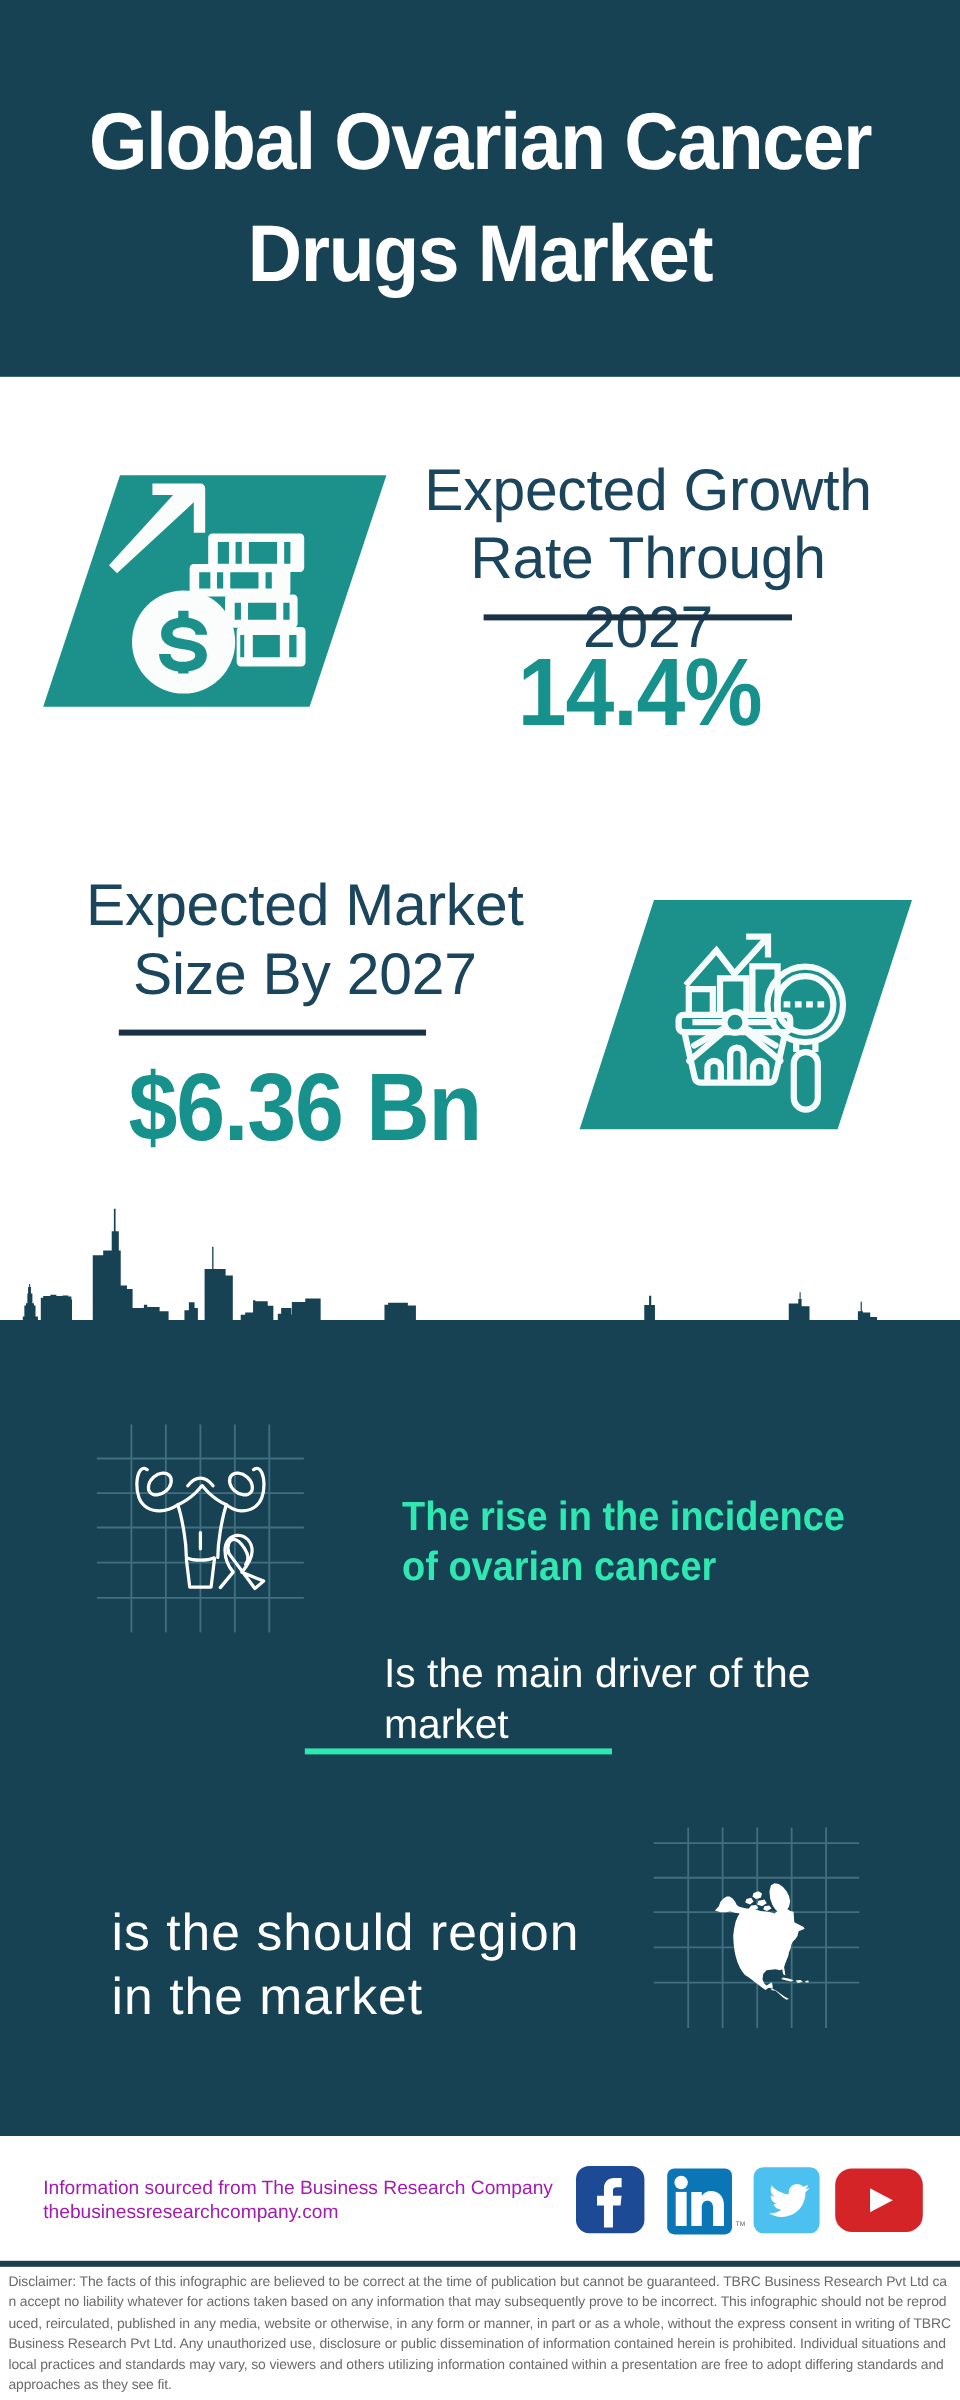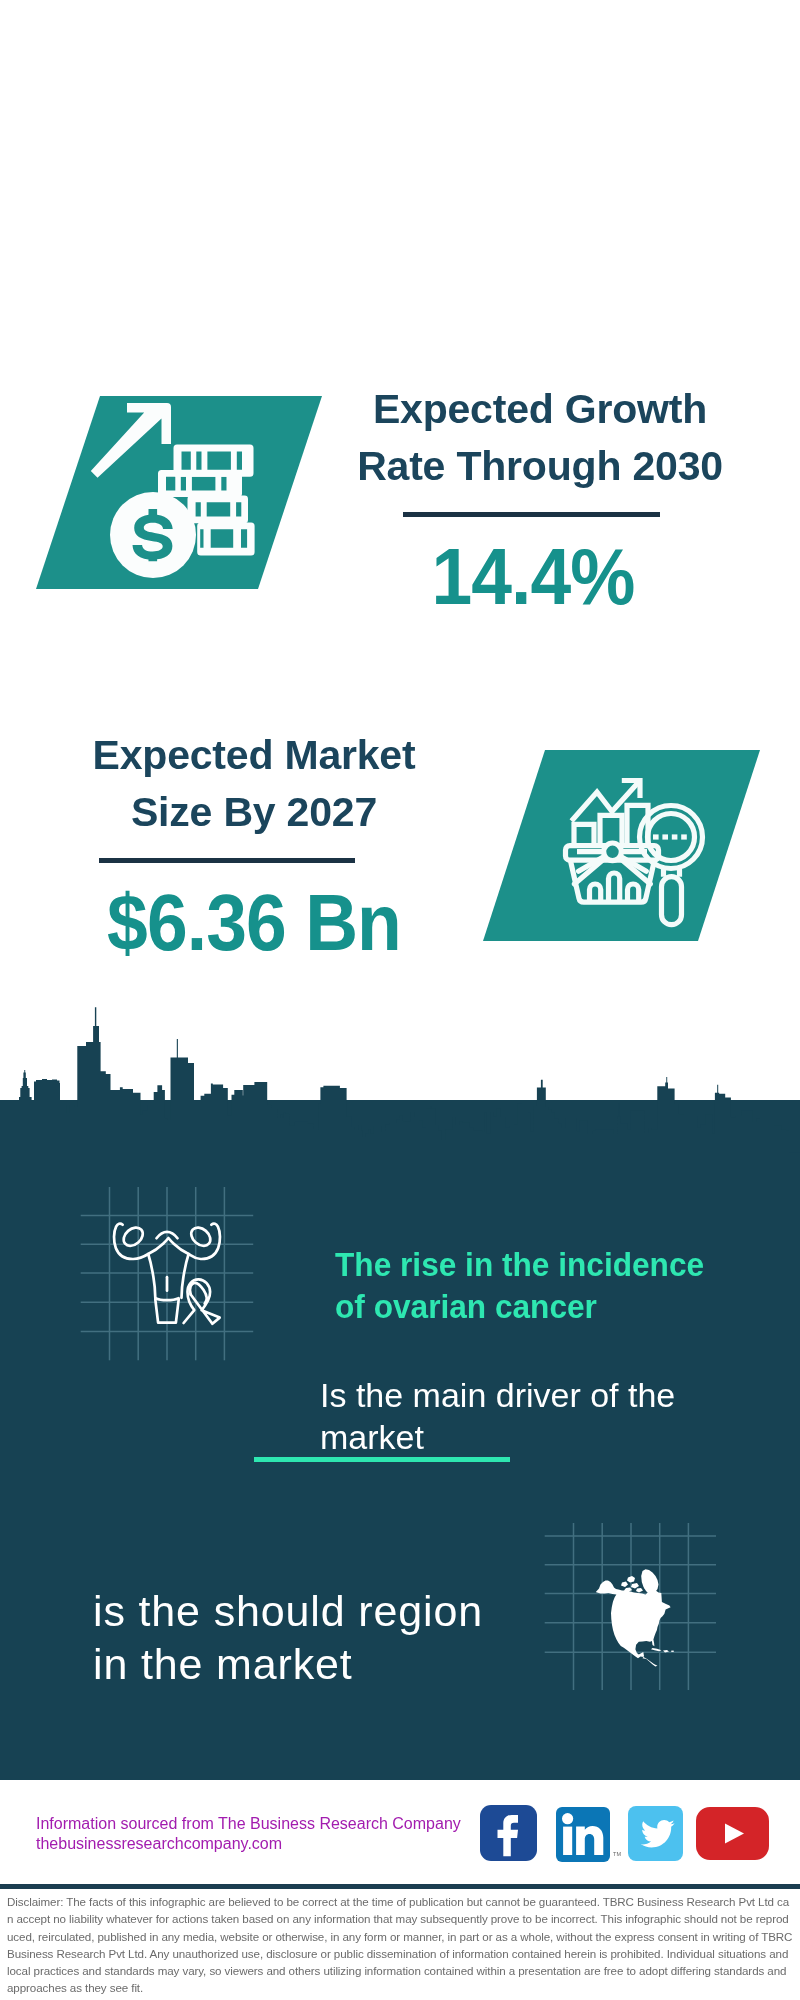--- a/index.html
+++ b/index.html
@@ -24,24 +24,24 @@
     line-height: 93px;
     text-align: center;
     letter-spacing: -1.2px;
     width: 780px;
     margin-top: 16px;
     transform: scaleX(0.935);
   }
   .stat-label {
     position: absolute;
     color: #1b455c;
-    font-weight: bold;
+    font-weight: normal;
     text-align: center;
     line-height: 57px;
-    font-size: 41px;
+    font-size: 49px;
     letter-spacing: -0.2px;
   }
   .rule {
     position: absolute;
     background: #1b3244;
     height: 5px;
   }
   .stat-value {
     position: absolute;
     color: #16918c;
@@ -70,20 +70,23 @@
   .social svg { display:block; }
   .disclaimer {
     position:absolute; color:#6b6b6b; font-size:11.6px; line-height:17.25px;
     text-align:left; word-break:break-all; letter-spacing:-0.09px;
   }
 </style>
 </head>
 <body>
 
 <div class="page">
+  <div class="header">
+    <h1>Global Ovarian Cancer Drugs Market</h1>
+  </div>
 
   <svg class="icon-shape" style="position:absolute;left:20px;top:388px;" width="320" height="210" viewBox="0 0 320 210">
     <polygon points="80,8 302,8 238,201 16,201" fill="#1c908a"></polygon>
     <g fill="#fbfdfd">
 
       <path d="M107,15 h40 a4,4 0 0 1 4,4 v37 h-9.5 V30.6 L77.5,89.8 l-6.7,-6.7 L124.2,24.5 H107 Z"></path>
 
       <path fill-rule="evenodd" d="M157,56.5 h73 a3.5,3.5 0 0 1 3.5,3.5 v25.2 a3.5,3.5 0 0 1 -3.5,3.5 h-73 a3.5,3.5 0 0 1 -3.5,-3.5 v-25.2 a3.5,3.5 0 0 1 3.5,-3.5 Z
                M161.5,63.6 h9.3 v18.2 h-9.3 Z M176.3,63.6 h5.2 v18.2 h-5.2 Z M187.4,63.6 h23.5 v18.2 h-23.5 Z M216.8,63.6 h5.2 v18.2 h-5.2 Z"></path>
       <path fill-rule="evenodd" d="M141.5,82 h77 a3.5,3.5 0 0 1 3.5,3.5 v20 a3.5,3.5 0 0 1 -3.5,3.5 h-77 a3.5,3.5 0 0 1 -3.5,-3.5 v-20 a3.5,3.5 0 0 1 3.5,-3.5 Z
@@ -96,21 +99,21 @@
       <circle cx="133" cy="147" r="43"></circle>
     </g>
     <g fill="#1c908a">
       <path d="M128.5,121 h8.6 v7.2 h-8.6 Z M128.5,165.8 h8.6 v7.4 h-8.6 Z"></path>
       <path d="M132.8,126.5 c-11.5,0 -18.6,5.6 -18.6,13.4 0,8.1 6.8,11.5 17.2,13 8,1 11.3,2.3 11.3,5.4 0,3.3 -4,5.2 -10,5.2 -6.4,0 -10.3,-2.3 -10.6,-6.6 h-9.6 c0.3,9.1 7.6,14.8 20.2,14.8 12.3,0 19.7,-5.3 19.7,-13.6 0,-8.3 -6.6,-11.6 -17.8,-13.2 -8,-1.2 -10.8,-2.3 -10.8,-5.3 0,-2.9 3.6,-4.9 9.2,-4.9 5.9,0 9.6,2.3 10.1,6.2 h9.6 c-0.6,-8.7 -7.7,-14.4 -19.9,-14.4 Z"></path>
     </g>
   </svg>
 
   <div class="stat-label" style="left:340px; top:381px; width:400px;">
     <div>Expected Growth</div>
-    <div>Rate Through 2030</div>
+    <div>Rate Through 2027</div>
   </div>
   <div class="rule" style="left:403px; top:512px; width:257px;"></div>
   <div class="stat-value" style="left:333px; top:537px; width:400px;">14.4%</div>
 
   <div class="stat-label" style="left:54px; top:727px; width:400px;">
     <div>Expected Market</div>
     <div>Size By 2027</div>
   </div>
   <div class="rule" style="left:99px; top:858px; width:256px;"></div>
   <div class="stat-value" style="left:54px; top:883px; width:400px;">$6.36 Bn</div>

